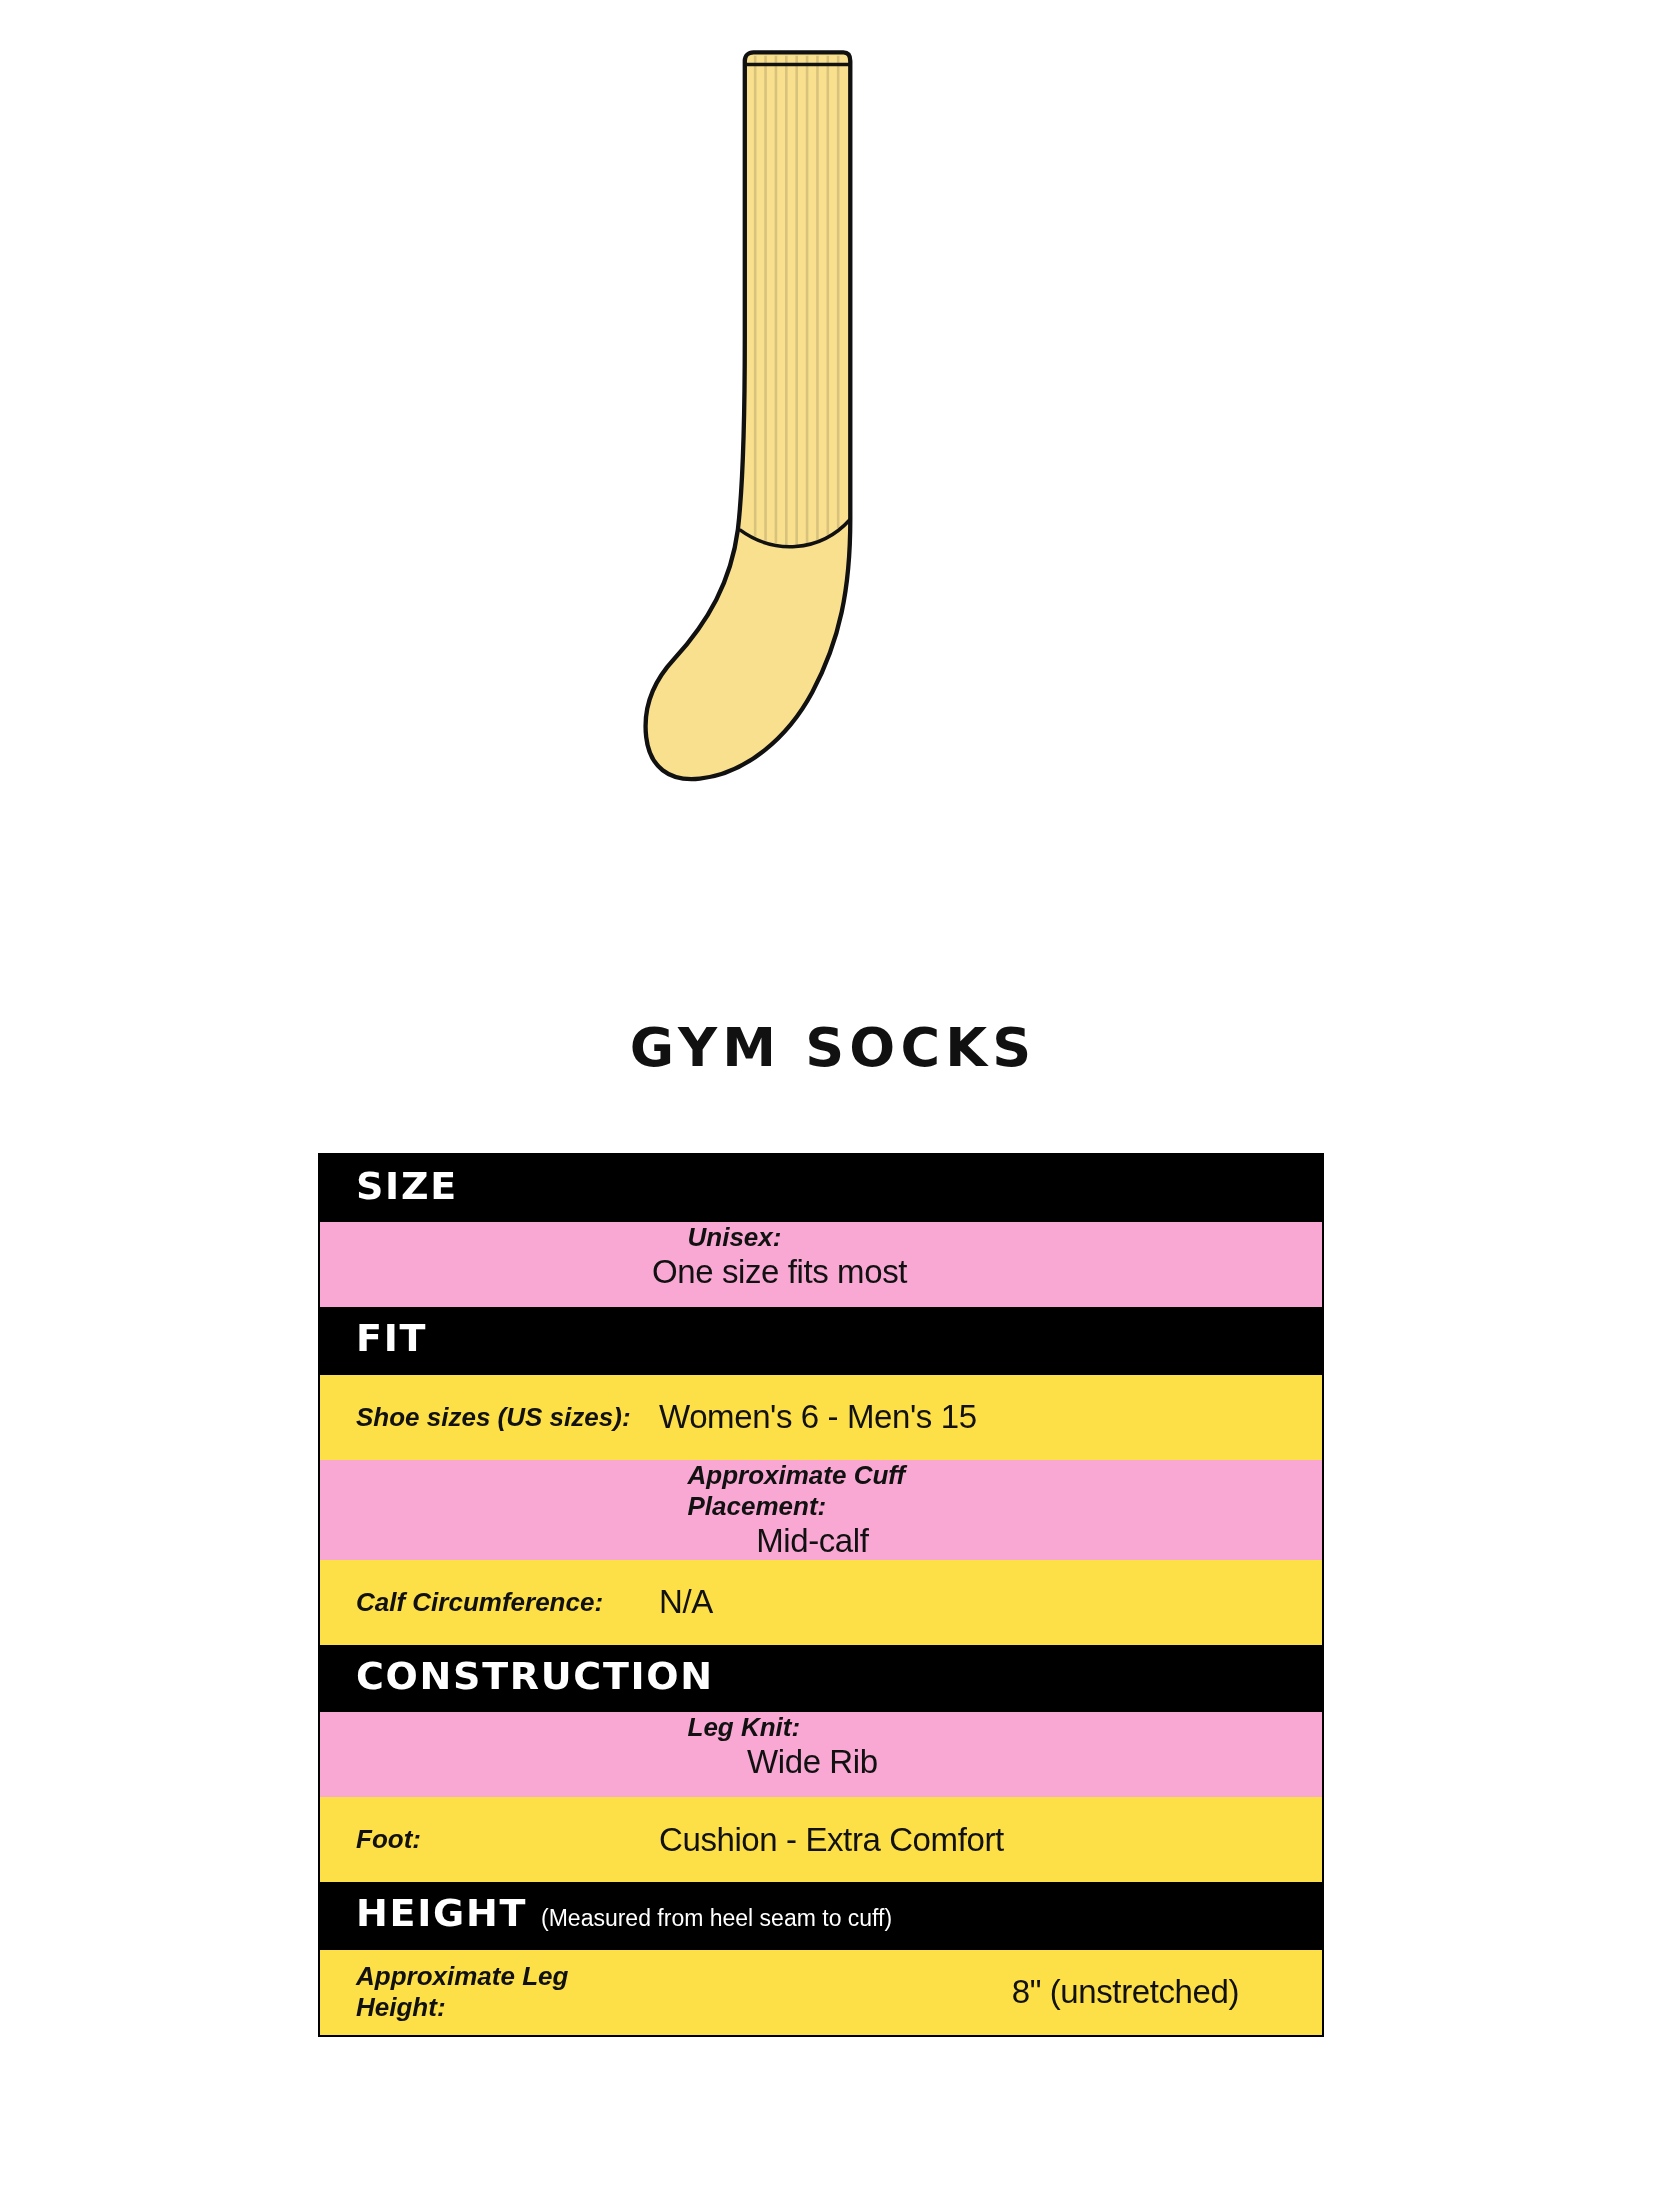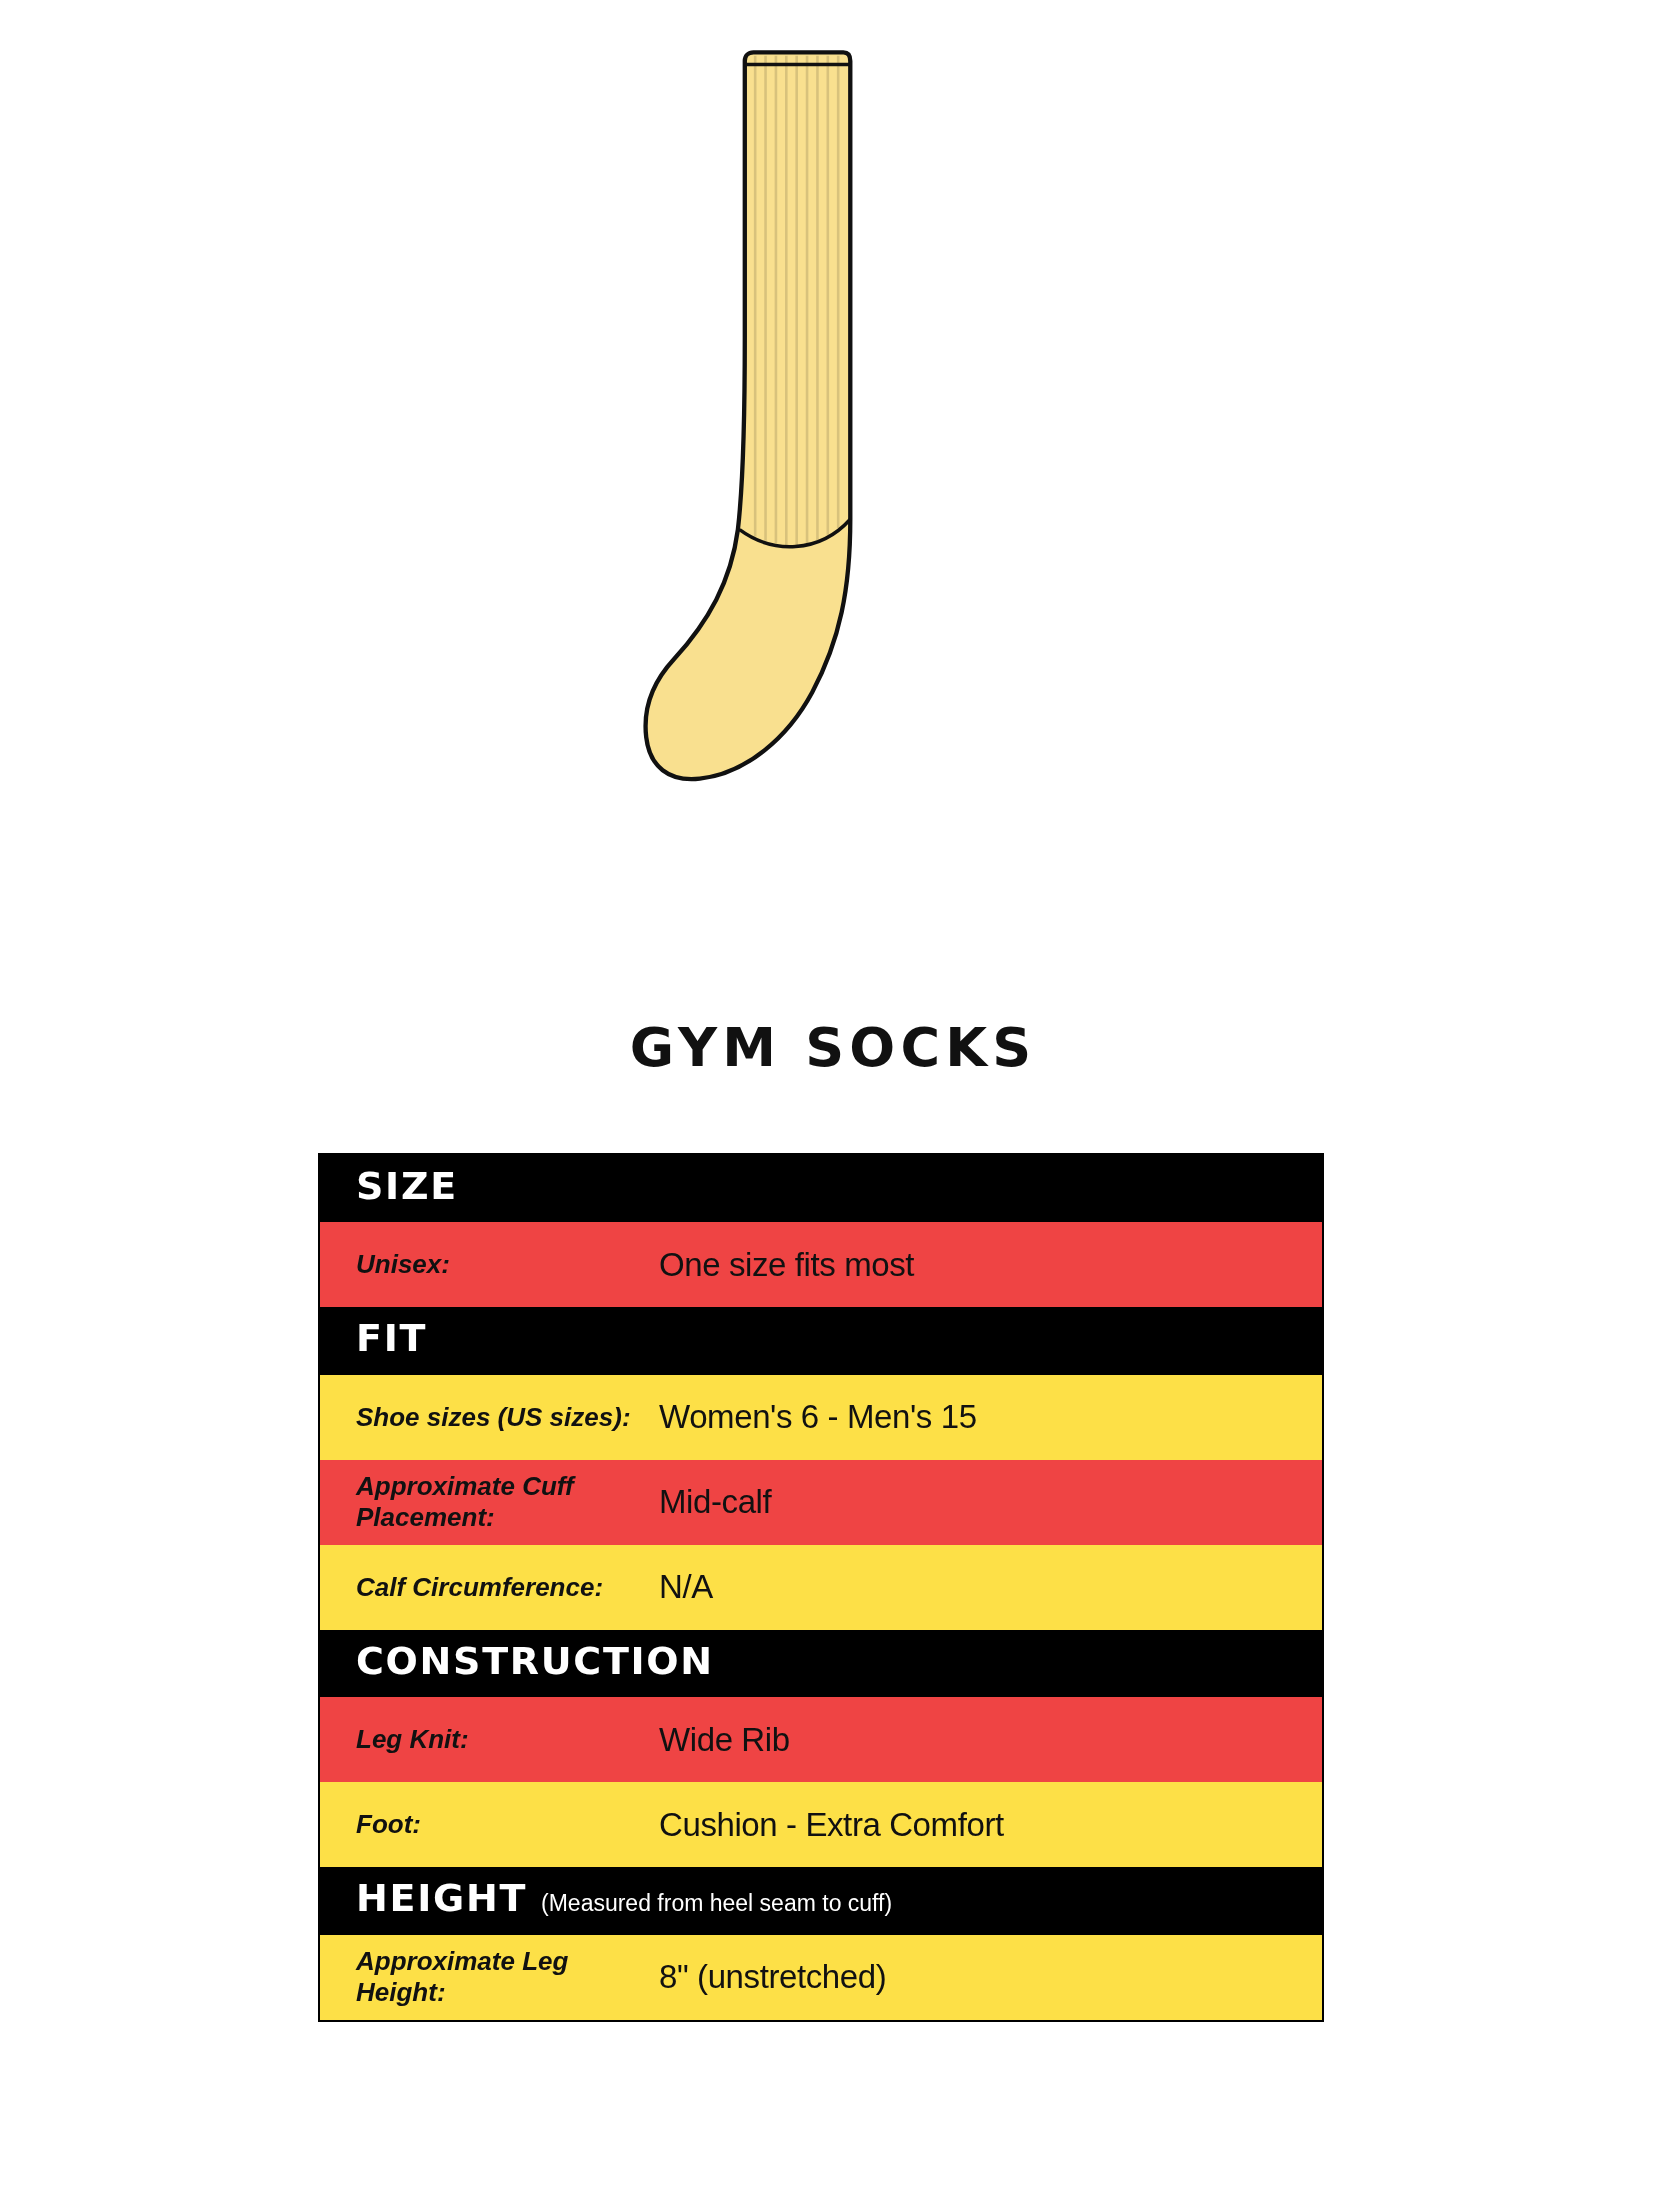--- a/index.html
+++ b/index.html
@@ -79,21 +79,21 @@
     font-size: 23px;
     font-weight: 400;
     letter-spacing: 0px;
     font-family: "Liberation Sans", sans-serif;
   }
   .spec-row {
     display: flex;
     align-items: center;
     min-height: 85px;
   }
-  .spec-row.grey { background: #ef4444; }
+  .spec-row.grey { background: #f9a8d4; flex-direction: column; }
   .spec-row.white { background: #fde047; }
   .spec-label {
     width: 339px;
     box-sizing: border-box;
     padding: 0 8.6px 0 36px;
     font-size: 26px;
     font-style: italic;
     font-weight: 700;
     font-family: "Liberation Sans", sans-serif;
     color: #111111;
@@ -101,21 +101,21 @@
   .spec-value {
     flex: 1;
     box-sizing: border-box;
     padding: 0 17.3px 0 0;
     font-size: 33px;
     font-weight: 400;
     font-family: "Liberation Sans", sans-serif;
     color: #111111;
     letter-spacing: -0.4px;
   }
-  .spec-row.center .spec-value { text-align: left; padding-right: 83px; }
+  .spec-row.center .spec-value { text-align: right; padding-right: 83px; }
 </style>
 </head>
 <body>
 
 <div class="page">
 
   <div class="illustration">
     <svg width="398" height="882" viewBox="0 0 460 1020" xmlns="http://www.w3.org/2000/svg">
       <g>
 

